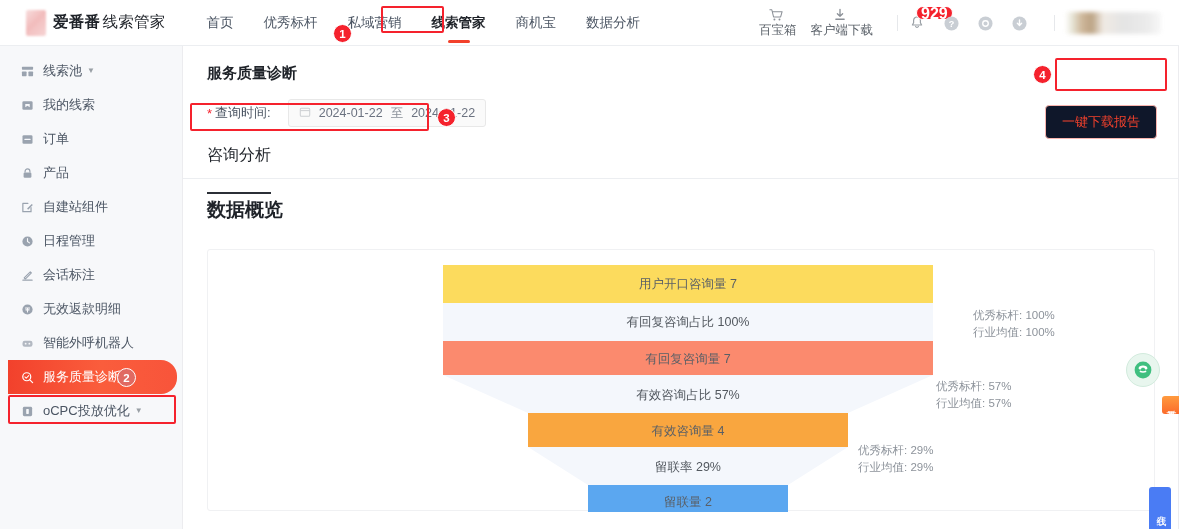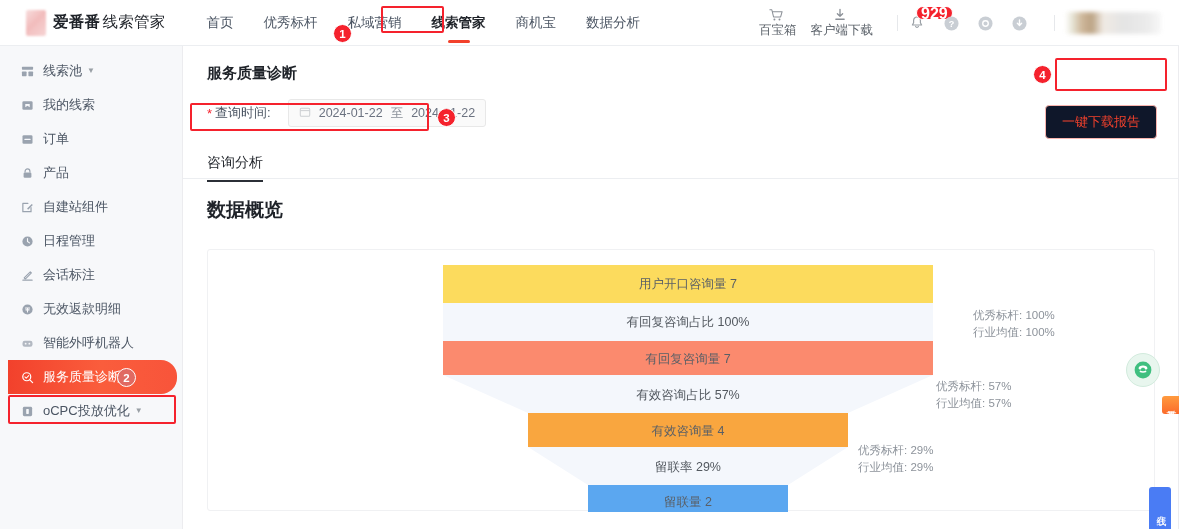--- a/index.html
+++ b/index.html
@@ -119,22 +119,22 @@
     background: #0f172a; border: 1px solid #f9b4ae; color: #f2412c;
     font-size: 13px; border-radius: 4px; padding: 7px 16px; cursor: pointer;
     white-space: nowrap;
   }
 
   .tabs {
     margin: 18px 0 0 0; border-bottom: 1px solid #eceef1;
     padding-left: 24px; height: 34px; display: flex; align-items: flex-start;
   }
   .tab {
-    position: relative; font-size: 14px; color: #1f2329;
-    padding-bottom: 9px; cursor: pointer; margin-top: 9px;
+    position: relative; font-size: 16px; color: #1f2329;
+    padding-bottom: 27px; cursor: pointer;
   }
   .tab.active::after {
     content: ''; position: absolute; left: 0; bottom: -1px;
     width: 100%; height: 2px; background: #2b2f36;
   }
 
   .section-title {
     font-size: 19px; font-weight: bold; color: #1f2329; margin: 18px 0 0 24px;
   }
 

